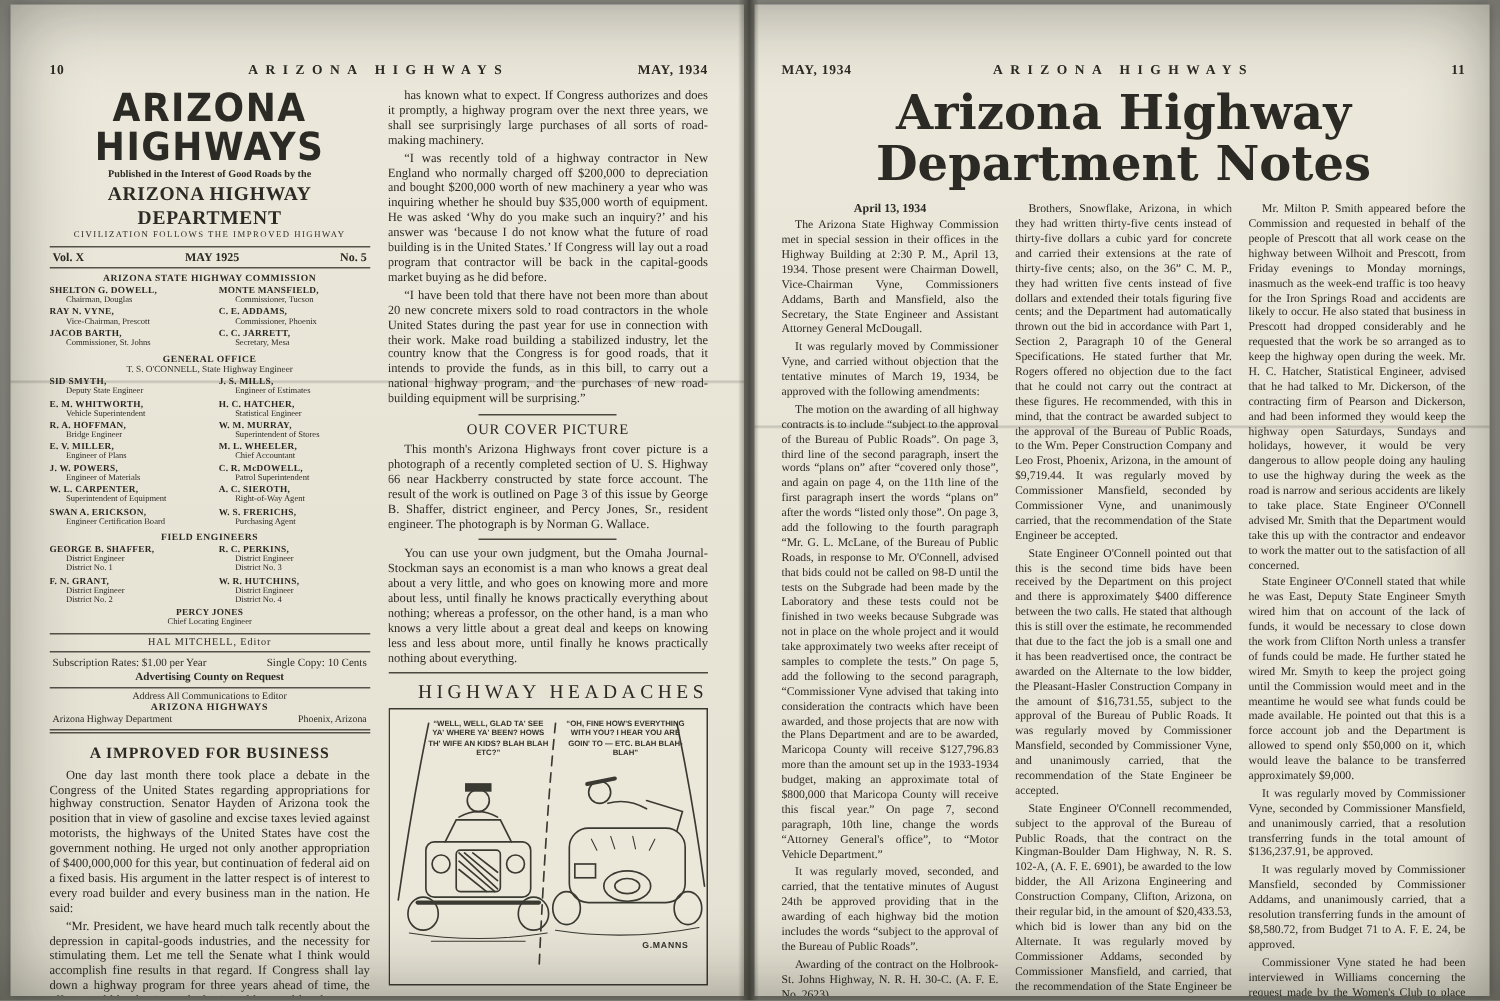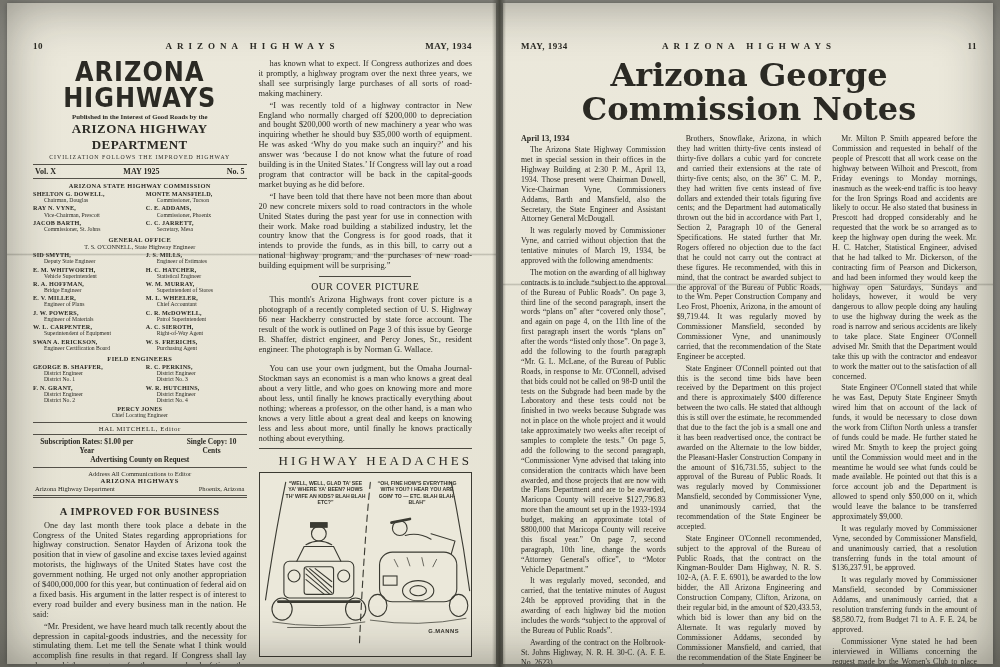--- a/index.html
+++ b/index.html
@@ -51,21 +51,21 @@
   .person{margin-bottom:1px;}
   .p-name{font-size:6.2px;line-height:1.15;font-weight:bold;letter-spacing:.2px;}
   .p-role{font-size:5.7px;line-height:1.1;padding-left:11px;white-space:pre-line;}
   .people .col-right .person{padding-left:6px;}
   .centered-person{margin-top:1px;}
   .centered-person .p-role{padding-left:0;text-align:center;}
   .centered-person .p-name{text-align:center;}
   .rule{border-top:1px solid #55524a;margin-top:3px;}
   .editor-line{font-size:6.8px;letter-spacing:.6px;padding:2px 0;border-bottom:1px solid #55524a;}
   .subs{border-bottom:1px solid #55524a;padding:2px 2px 3px;}
-  .subs-row{display:flex;justify-content:space-between;font-size:7.4px;font-weight:bold;gap:40px;}
+  .subs-row{display:flex;justify-content:space-between;font-size:7.4px;font-weight:normal;gap:40px;}
   .subs-center{font-size:7.4px;font-weight:bold;}
   .addr{padding:2px 2px 3px;border-bottom:3px double #55524a;}
   .addr-line{font-size:6.6px;}
   .addr-line.b{font-weight:bold;letter-spacing:.6px;}
   .addr-row{display:flex;justify-content:space-between;font-size:6.6px;margin-top:1px;}
 
   
   .art-title{font-size:10.5px;font-weight:bold;text-align:center;letter-spacing:.6px;margin:8px 0 4px;}
   .body-p{font-size:8.4px;line-height:1.18;text-align:justify;text-indent:11px;
     margin:0 0 2px 0;}
@@ -82,21 +82,21 @@
   .bubble-left{left:26px;top:7px;}
   .bubble-right{right:14px;top:7px;}
   .signature{position:absolute;right:12px;bottom:22px;font-family:"Liberation Sans", sans-serif;
     font-size:5.8px;font-weight:bold;letter-spacing:.5px;color:#33322b;}
 
   
   .rp-title{font-family:"DejaVu Serif", serif;font-weight:bold;font-size:32px;
     text-align:center;line-height:1.05;margin:8px 0 8px;letter-spacing:0px;}
   .rp-cols{display:flex;gap:11px;}
   .rp-col{flex:1;min-width:0;overflow:hidden;}
-  .date-head{font-size:8px;font-weight:bold;text-align:left;margin-bottom:2px;}
+  .date-head{font-size:8px;font-weight:bold;text-align:center;margin-bottom:2px;}
   .rp-p{font-size:7.8px;line-height:1.27;text-align:justify;text-indent:9px;margin:0 0 2px 0;}
 </style>
 </head>
 <body>
 
 <div class="spread">
 
   <div class="page page-left">
     <div class="crease" style="top:250px;"></div>
     <div class="inner">
@@ -352,21 +352,21 @@
 
   <div class="page page-right">
     <div class="crease" style="top:280px;"></div>
     <div class="inner">
       <div class="running-head">
         <span>MAY, 1934</span>
         <span class="rh-center">ARIZONA HIGHWAYS</span>
         <span class="rh-right">11</span>
       </div>
 
-      <div class="rp-title">Arizona George Commission Notes</div>
+      <div class="rp-title">Arizona Highway Department Notes</div>
 
       <div class="rp-cols">
         <div class="rp-col">
           <div class="date-head">April 13, 1934</div>
           <div>
 
           <p class="rp-p">The Arizona State Highway Commission met in special session in their offices in the Highway Building at 2:30 P. M., April 13, 1934.  Those present were Chairman Dowell, Vice-Chairman Vyne, Commissioners Addams, Barth and Mansfield, also the Secretary, the State Engineer and Assistant Attorney General McDougall.</p>
               <p class="rp-p">It was regularly moved by Commissioner Vyne, and carried without objection that the tentative minutes of March 19, 1934, be approved with the following amendments:</p>
               <p class="rp-p">The motion on the awarding of all highway contracts is to include “subject to the approval of the Bureau of Public Roads”.  On page 3, third line of the second paragraph, insert the words “plans on” after “covered only those”, and again on page 4, on the 11th line of the first paragraph insert the words “plans on” after the words “listed only those”.  On page 3, add the following to the fourth paragraph “Mr. G. L. McLane, of the Bureau of Public Roads, in response to Mr. O'Connell, advised that bids could not be called on 98-D until the tests on the Subgrade had been made by the Laboratory and these tests could not be finished in two weeks because Subgrade was not in place on the whole project and it would take approximately two weeks after receipt of samples to complete the tests.”  On page 5, add the following to the second paragraph, “Commissioner Vyne advised that taking into consideration the contracts which have been awarded, and those projects that are now with the Plans Department and are to be awarded, Maricopa County will receive $127,796.83 more than the amount set up in the 1933-1934 budget, making an approximate total of $800,000 that Maricopa County will receive this fiscal year.”  On page 7, second paragraph, 10th line, change the words “Attorney General's office”, to “Motor Vehicle Department.”</p>
               <p class="rp-p">It was regularly moved, seconded, and carried, that the tentative minutes of August 24th be approved providing that in the awarding of each highway bid the motion includes the words “subject to the approval of the Bureau of Public Roads”.</p>

